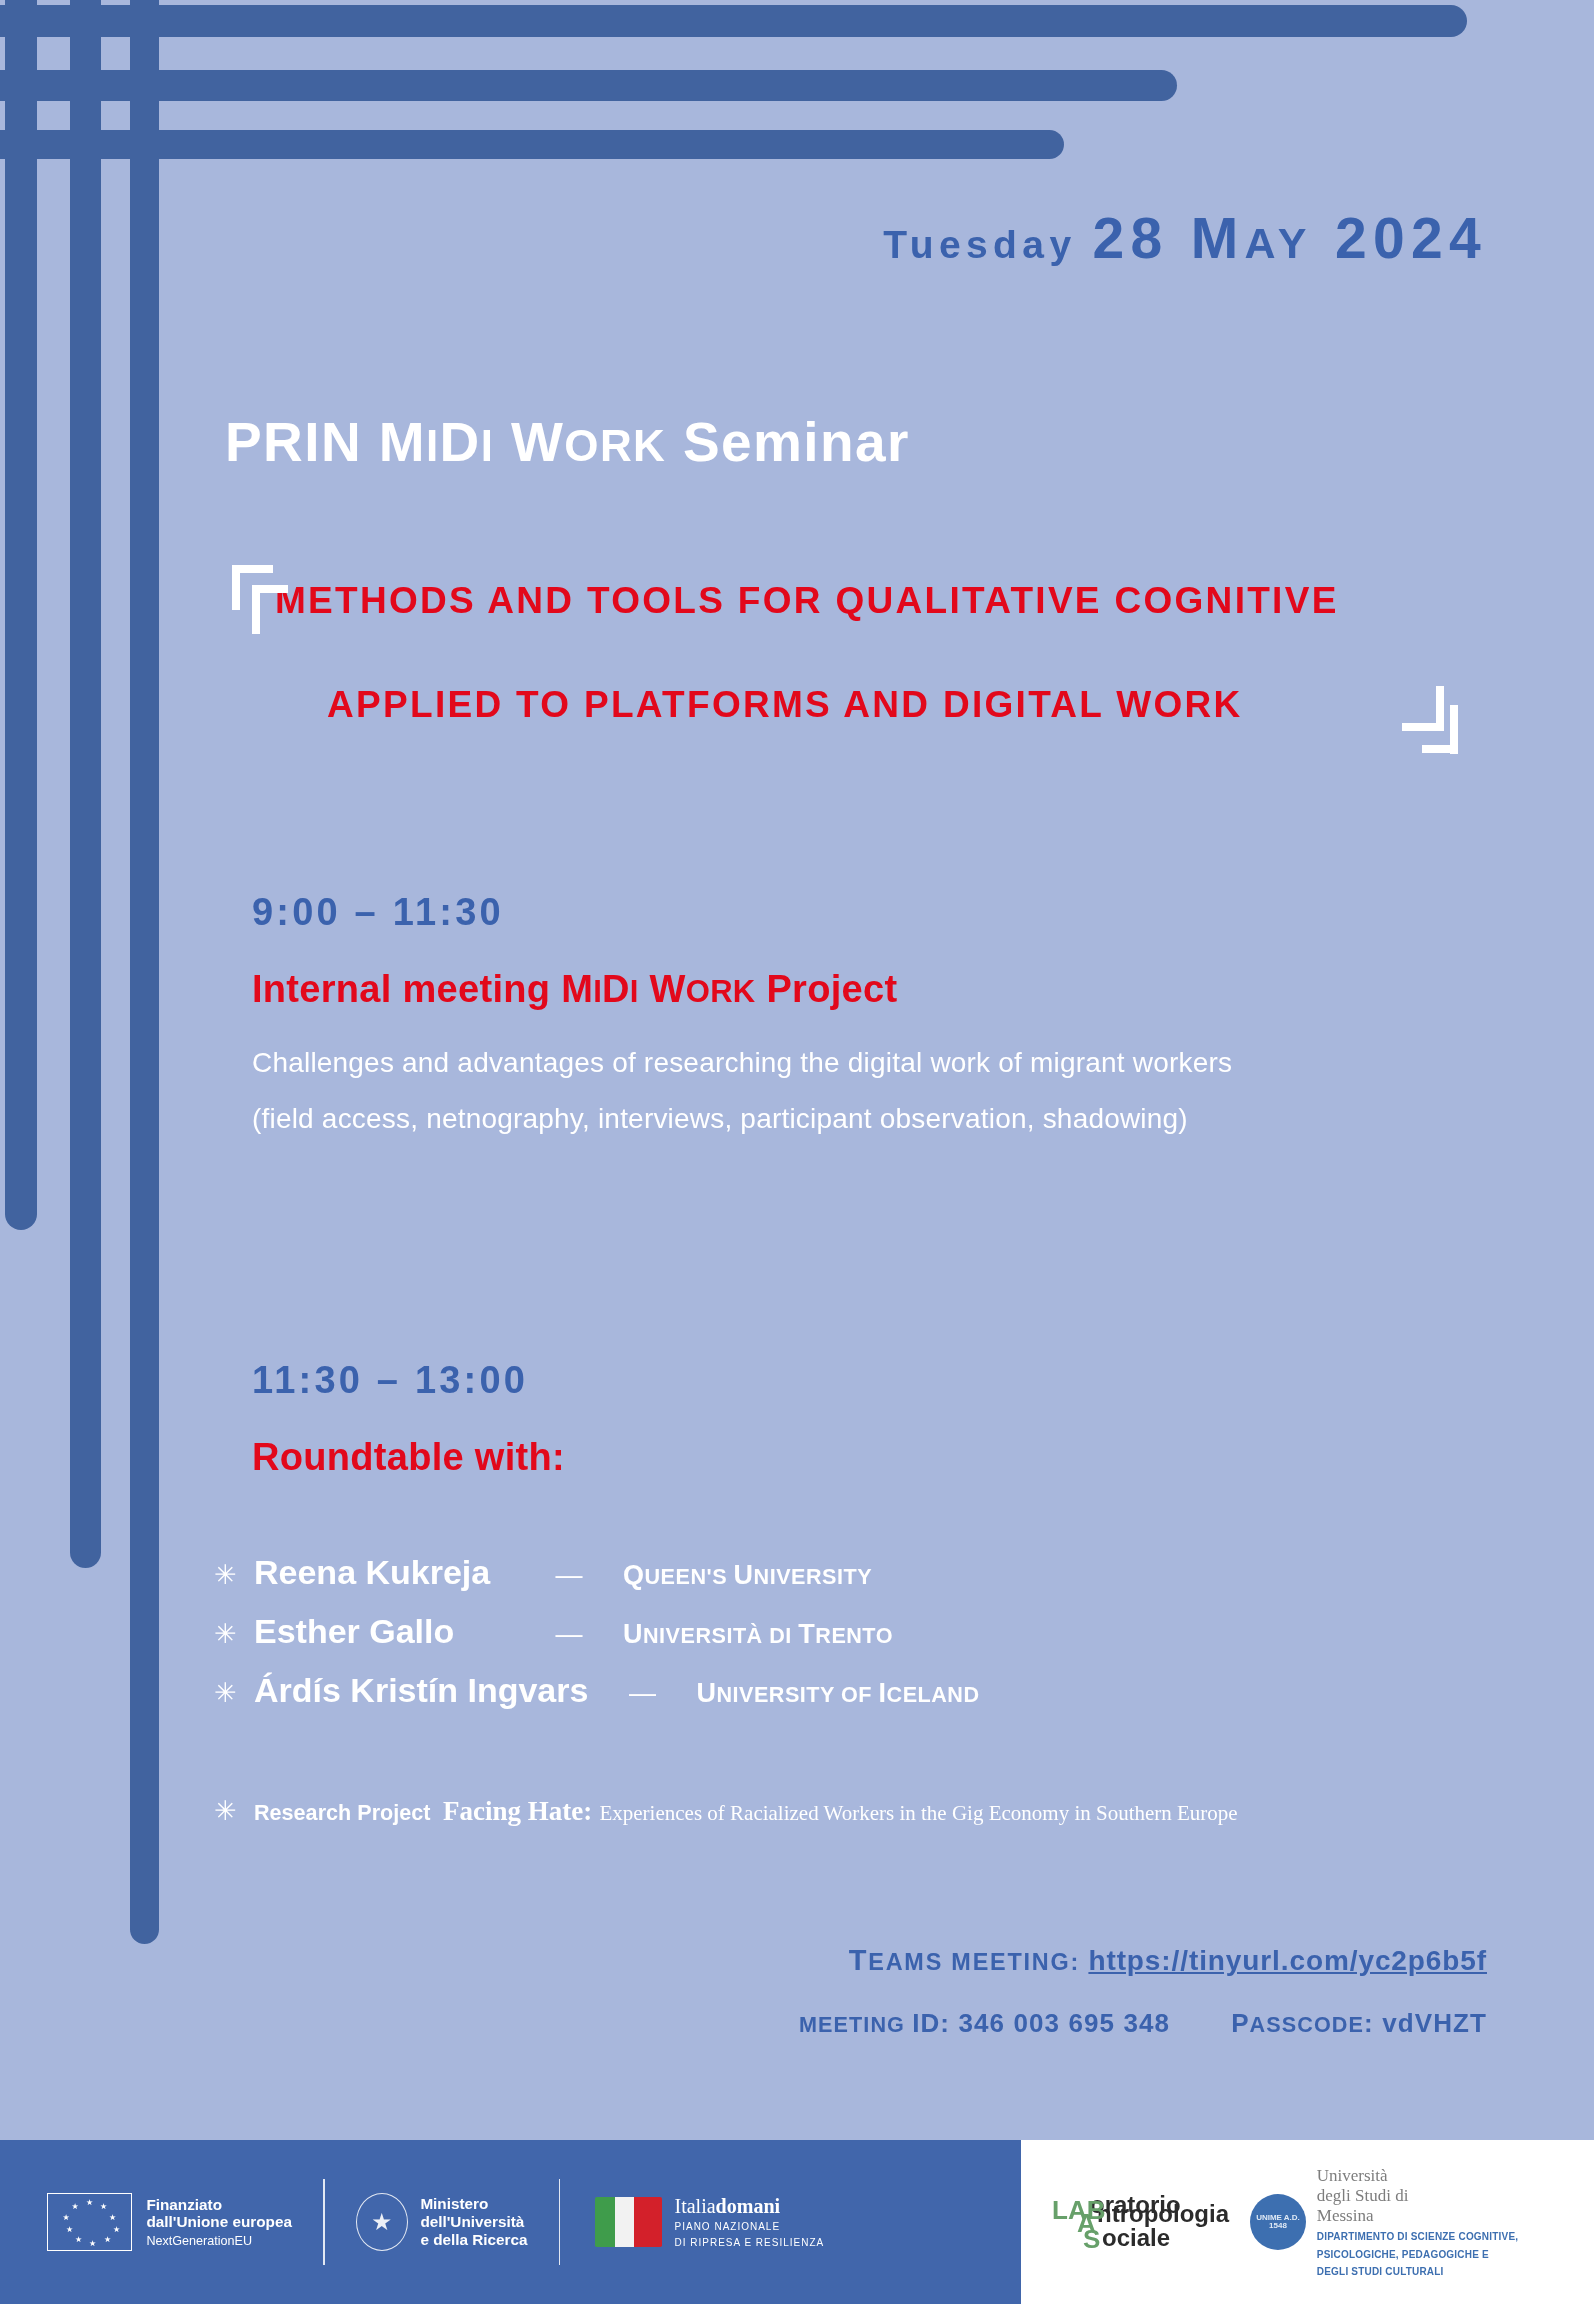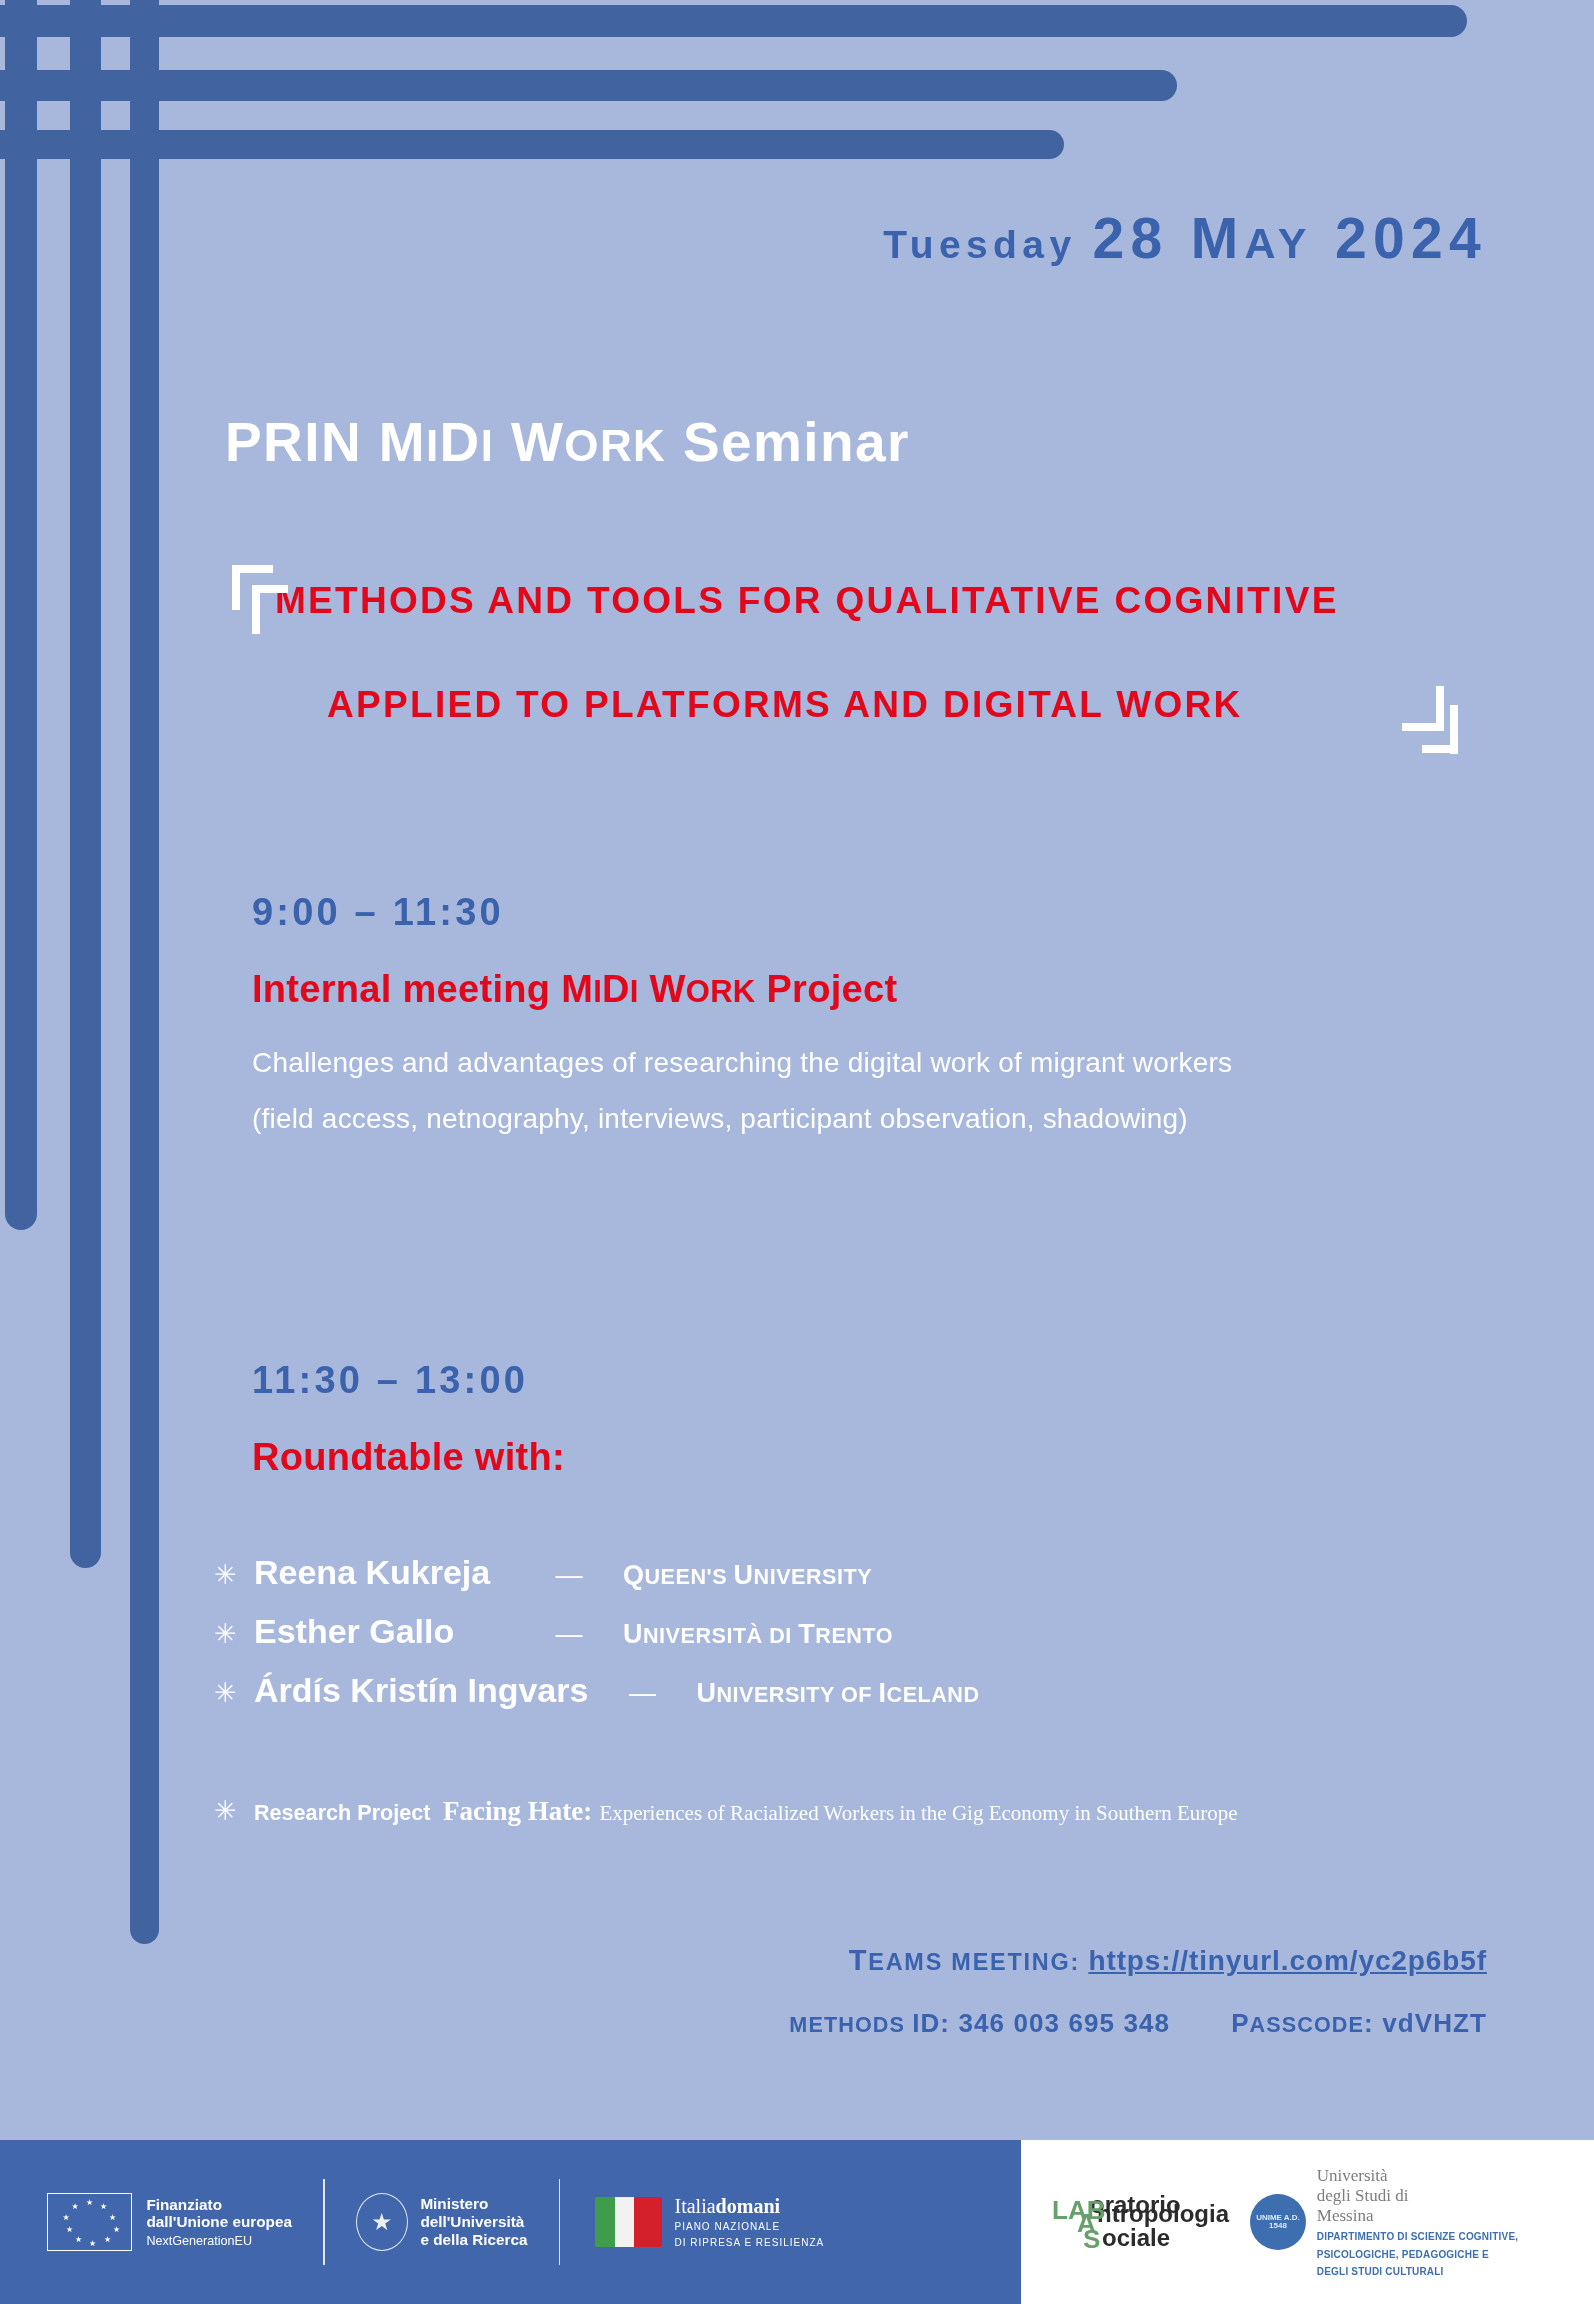--- a/index.html
+++ b/index.html
@@ -269,21 +269,21 @@
 
   <div class="project-row">
     <span class="star">✳</span>
     <span class="pr-label">Research Project</span>
     <span class="pr-title">Facing Hate:</span>
     <span class="pr-sub">Experiences of Racialized Workers in the Gig Economy in Southern Europe</span>
   </div>
 
   <div class="teams">
     <div class="teams-line1"><span>T</span><span class="lbl-small">EAMS</span><span class="lbl-small"> MEETING: </span><a class="teams-link" href="#">https://tinyurl.com/yc2p6b5f</a></div>
-    <div class="teams-line2"><span class="lbl-small">METHODS </span><span>ID</span><span>: </span><span>346 003 695 348</span><span class="teams-gap"></span><span>P</span><span class="lbl-small">ASSCODE</span><span>: </span><span>vdVHZT</span></div>
+    <div class="teams-line2"><span class="lbl-small">MEETING </span><span>ID</span><span>: </span><span>346 003 695 348</span><span class="teams-gap"></span><span>P</span><span class="lbl-small">ASSCODE</span><span>: </span><span>vdVHZT</span></div>
   </div>
 
   <div class="footer">
     <div class="footer-left">
 
       <div class="f-item">
         <div class="eu-box">
           <span class="eu-star" style="left:38px;top:5.4px;">★</span>
           <span class="eu-star" style="left:52px;top:9px;">★</span>
           <span class="eu-star" style="left:61px;top:20px;">★</span>

